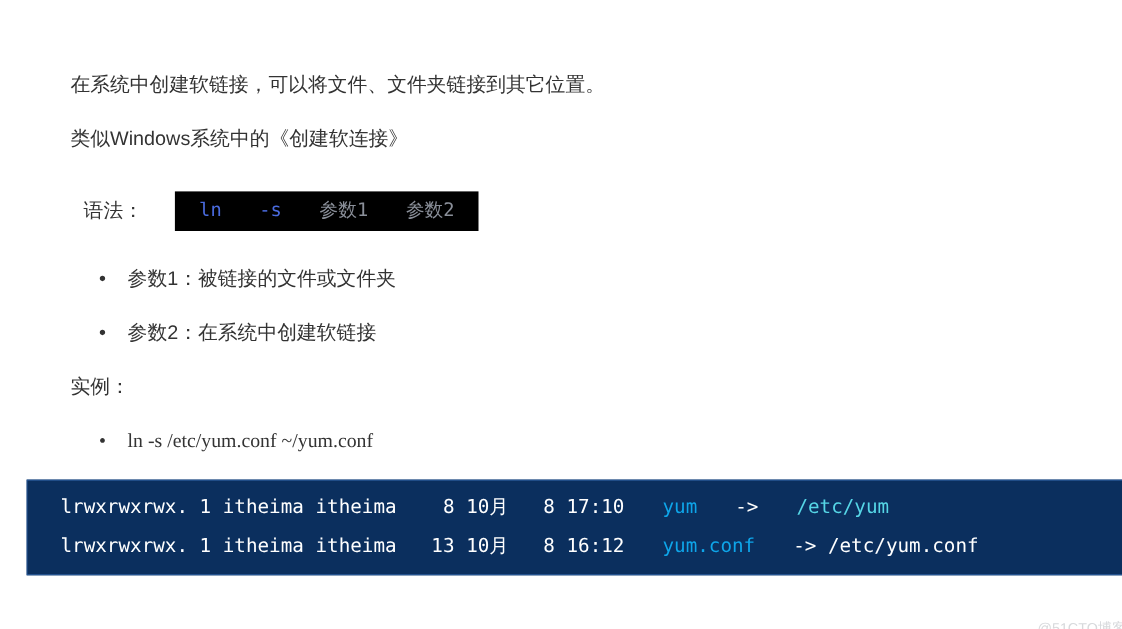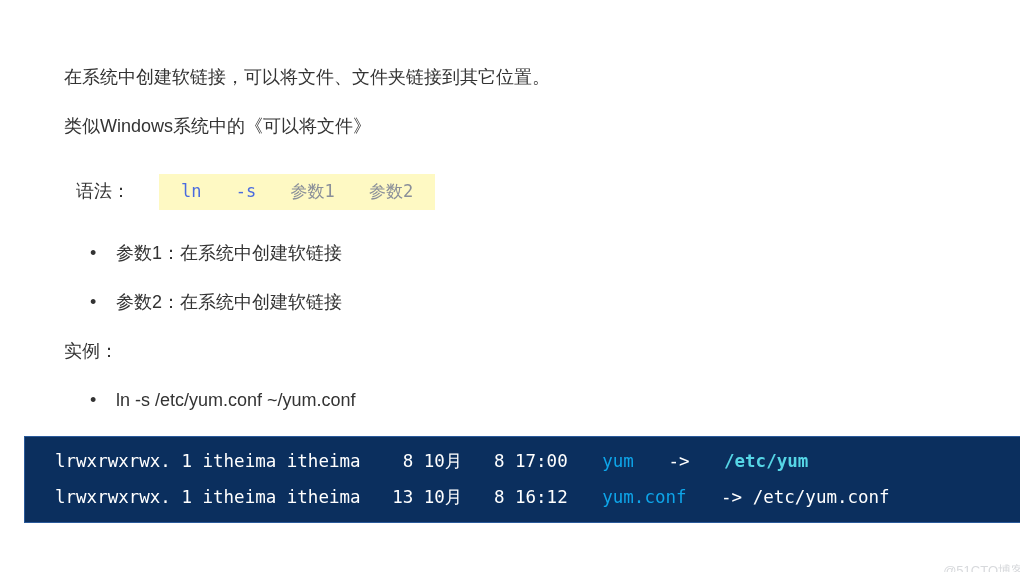--- a/index.html
+++ b/index.html
@@ -10,88 +10,88 @@
       width: 1020px;
       height: 572px;
       background: #fff;
       position: relative;
       padding: 28px 28px 0 28px;
       line-height: 1.5;
     }
     .para { margin-bottom: 22px; }
     .syntax-line { margin-bottom: 18px; }
     .code-inline {
-      background: #fef9c3;
+      background: #000000;
       padding: 5px 10px;
       font-family: "Consolas", "Menlo", monospace;
       font-size: 17px;
       display: inline-block;
       vertical-align: middle;
     }
     .cmd-blue { color: #4a6bdf; }
     .cmd-gray { color: #8a8f99; }
     ul { list-style: none; margin-bottom: 10px; }
     li { position: relative; padding-left: 40px; margin-bottom: 22px; }
     li::before {
       content: "•";
       position: absolute;
       left: 14px;
       top: 0;
       font-size: 18px;
       color: #333;
     }
-    .mono { font-family: Liberation Sans, sans-serif; }
+    .mono { font-family: Liberation Serif, serif; }
     .terminal {
       background: #0b2f5e;
       color: #fff;
       font-family: "Consolas","Menlo",monospace;
       font-size: 17.5px;
       border: 1px solid #2a5a9a;
       margin-left:-28px;
       margin-right:-28px;
       padding: 0;
       line-height: 1.4;
     }
     .tline { padding: 0 6px; white-space: pre; }
     .green { color: #0ea5e9; }
-    .cyan { color: #56d6e6; font-weight: bold; }
+    .cyan { color: #56d6e6; font-weight: normal; }
     .watermark {
       position: absolute;
       bottom: 4px;
       right: 8px;
       color: #d7d9dc;
       font-size: 13px;
       font-family: sans-serif;
     }
   </style>
 </head>
 <body>
 
 <div class="para">在系统中创建软链接，可以将文件、文件夹链接到其它位置。</div>
-<div class="para">类似Windows系统中的《可以将文件》</div>
+<div class="para">类似Windows系统中的《创建软连接》</div>
 
 <div class="syntax-line">
   <span>语法：</span>
   <span class="code-inline">
     <span class="cmd-blue">ln</span>
     <span class="cmd-blue">-s</span>
     <span class="cmd-gray">参数1</span>
     <span class="cmd-gray">参数2</span>
   </span>
 </div>
 
 <ul>
-  <li>参数1：在系统中创建软链接</li>
+  <li>参数1：被链接的文件或文件夹</li>
   <li>参数2：在系统中创建软链接</li>
 </ul>
 
 <div class="para">实例：</div>
 
 <ul>
   <li class="mono">ln -s /etc/yum.conf ~/yum.conf</li>
 </ul>
 
 <div class="terminal">
-  <div class="tline"><span>lrwxrwxrwx. 1 itheima itheima    8 10月   8 17:00 </span><span class="green">yum</span><span> -&gt; </span><span class="cyan">/etc/yum</span></div>
+  <div class="tline"><span>lrwxrwxrwx. 1 itheima itheima    8 10月   8 17:10 </span><span class="green">yum</span><span> -&gt; </span><span class="cyan">/etc/yum</span></div>
   <div class="tline"><span>lrwxrwxrwx. 1 itheima itheima   13 10月   8 16:12 </span><span class="green">yum.conf</span><span> -&gt; /etc/yum.conf</span></div>
 </div>
 
 <div class="watermark">@51CTO博客</div>
 
 </body></html>

